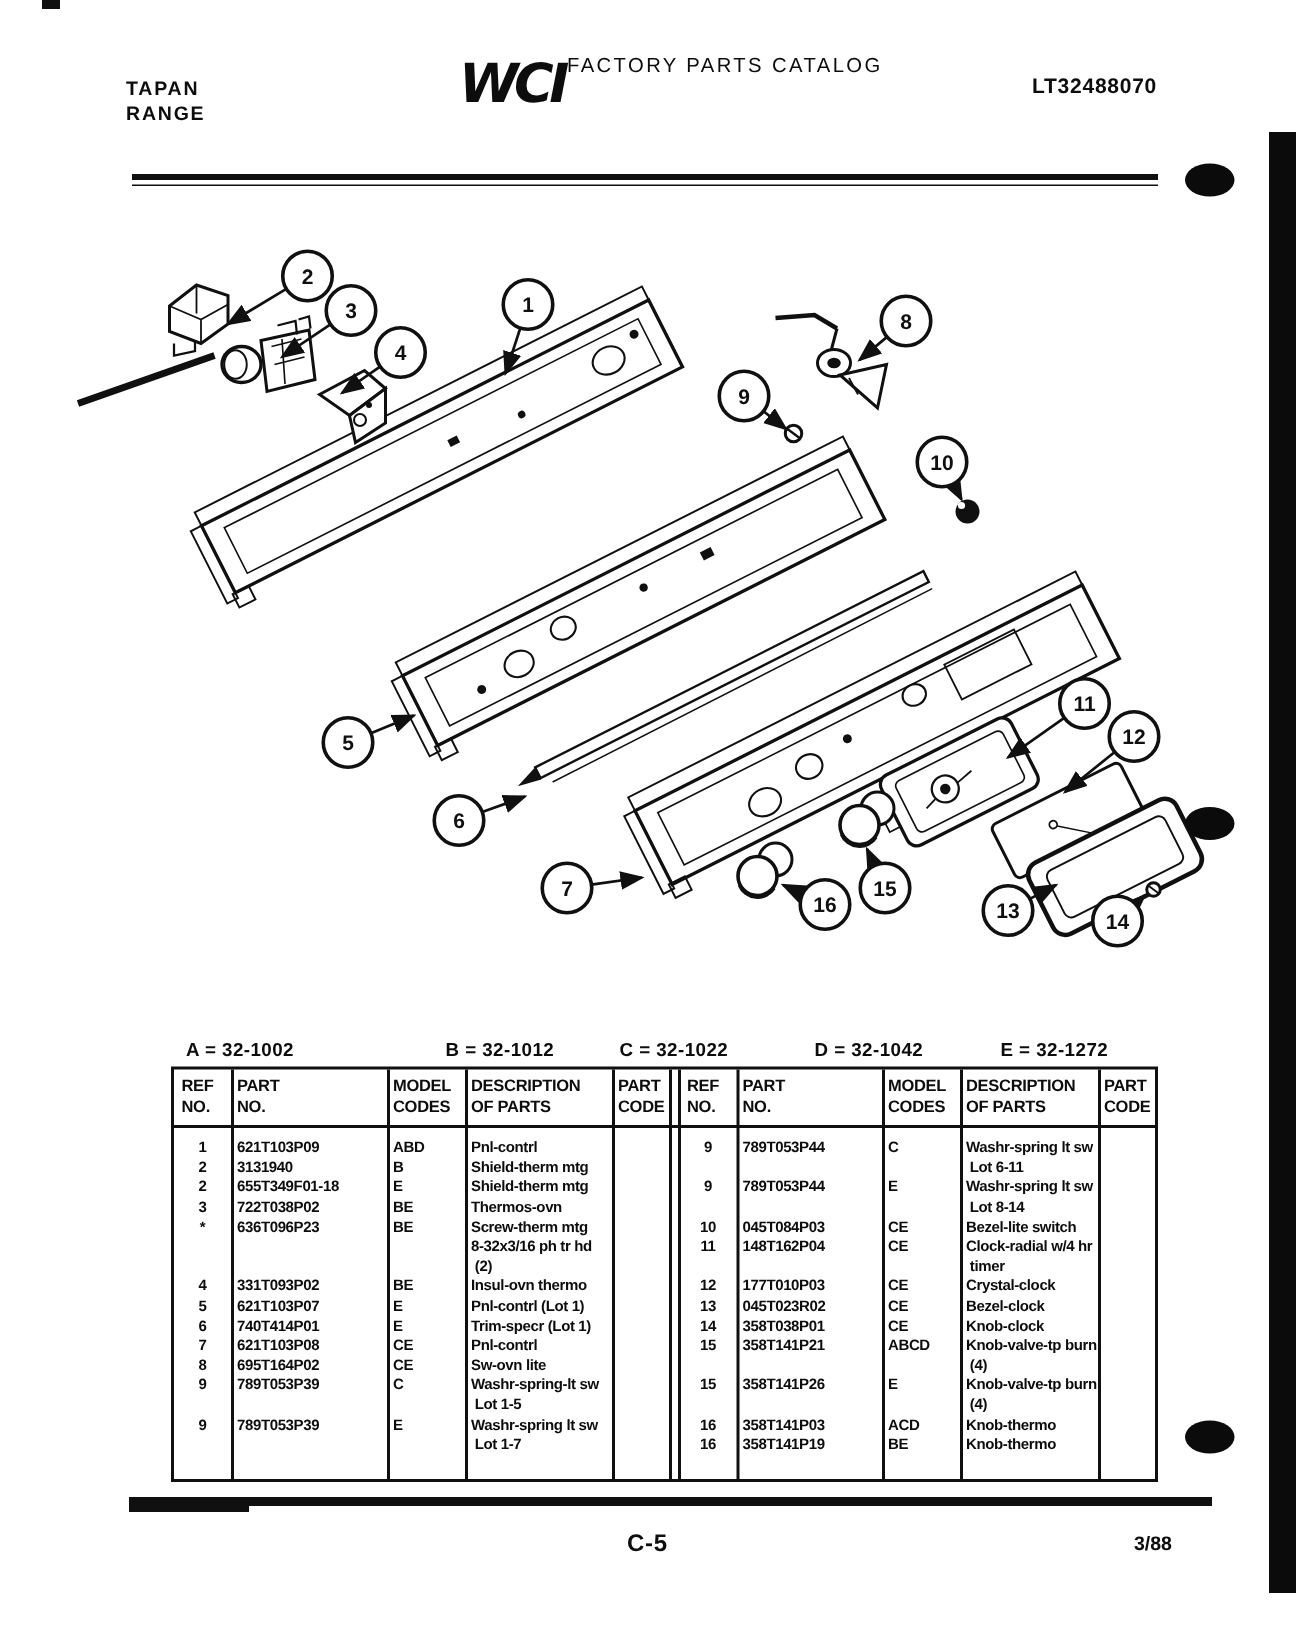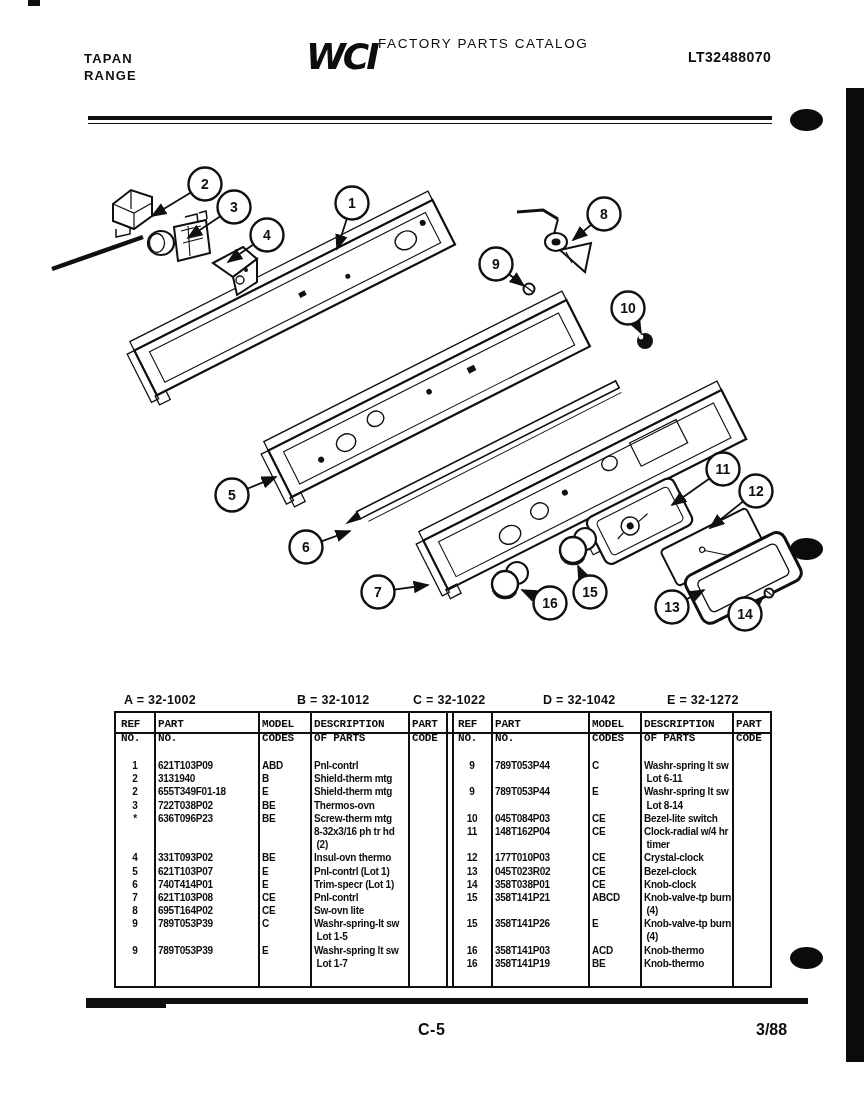--- a/index.html
+++ b/index.html
@@ -19,37 +19,37 @@
   #legend{left:0;top:693px;width:864px;height:16px;}
   #legend span{position:absolute;top:0;font-size:12.5px;font-weight:700;letter-spacing:0.3px;white-space:nowrap;}
   #legend span:nth-of-type(1){left:124px;}
   #legend span:nth-of-type(2){left:281px;margin-left:16px;}
   #legend span:nth-of-type(3){left:413px;}
   #legend span:nth-of-type(4){left:543px;}
   #legend span:nth-of-type(5){left:667px;}
 
   
   #table-area{left:114px;top:711px;width:658px;height:277px;border:2.2px solid #101010;box-sizing:border-box;}
-  #thead{position:absolute;left:0;top:0;width:100%;height:21px;border-bottom:2px solid #101010;box-sizing:border-box;font-family:Liberation Mono, monospace;}
+  #thead{position:absolute;left:0;top:0;width:100%;height:39px;border-bottom:2px solid #101010;box-sizing:border-box;}
   .hcell{position:absolute;top:4px;font-size:11px;font-weight:700;line-height:14px;letter-spacing:-0.2px;white-space:nowrap;}
   .vline{position:absolute;top:0;width:1.6px;height:100%;background:#101010;}
   .tbody{position:absolute;top:41px;height:232px;}
   #tbody-left{left:0;width:331px;}
   #tbody-right{left:337px;width:321px;}
   .trow{display:grid;height:13.2px;line-height:13.2px;font-size:10px;font-weight:700;
         letter-spacing:-0.25px;white-space:pre;}
   #tbody-left .trow{grid-template-columns:38px 104px 52px 137px;}
   #tbody-right .trow{grid-template-columns:38px 97px 52px 134px;}
   .tbody{padding-top:5px;}
   .tc0{text-align:center;}
   .tc1,.tc2,.tc3{padding-left:4px;overflow:visible;}
 
   
   #footer-page{left:418px;top:1021px;font-size:16px;font-weight:700;letter-spacing:0.5px;}
-  #footer-date{left:756px;top:1021px;font-size:16px;font-weight:700;}
+  #footer-date{left:756px;top:1021px;font-size:13px;font-weight:700;}
 
   
   .hole{background:#0b0b0b;border-radius:50%;}
   #edge-bar{left:846px;top:88px;width:18px;height:974px;background:#0b0b0b;}
 
   
   #diagram{position:absolute;left:0;top:0;}
   .leader{stroke:#101010;stroke-width:1.8;}
   .cball{fill:#ffffff;stroke:#101010;stroke-width:2.4;}
   .cnum{font-family:"Liberation Sans",sans-serif;font-size:14px;font-weight:700;

